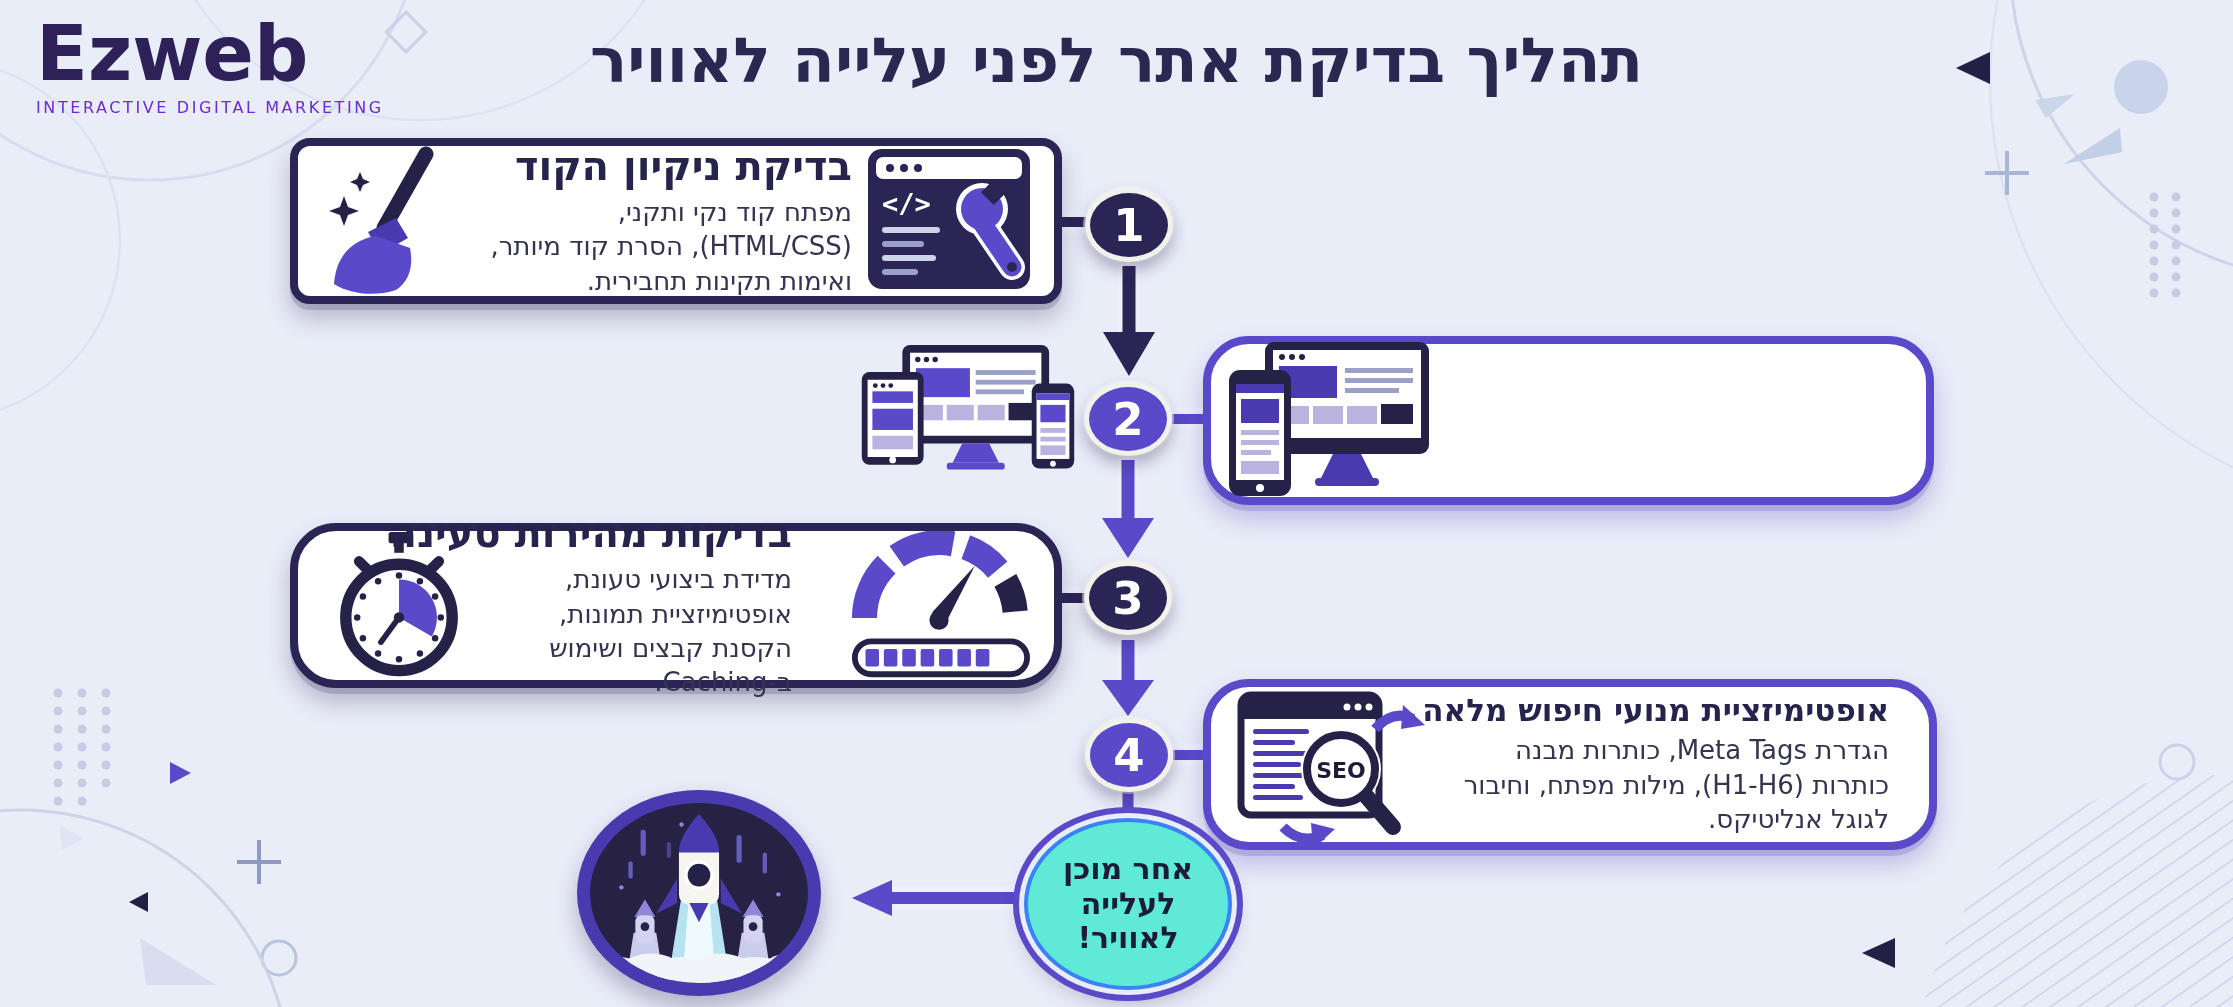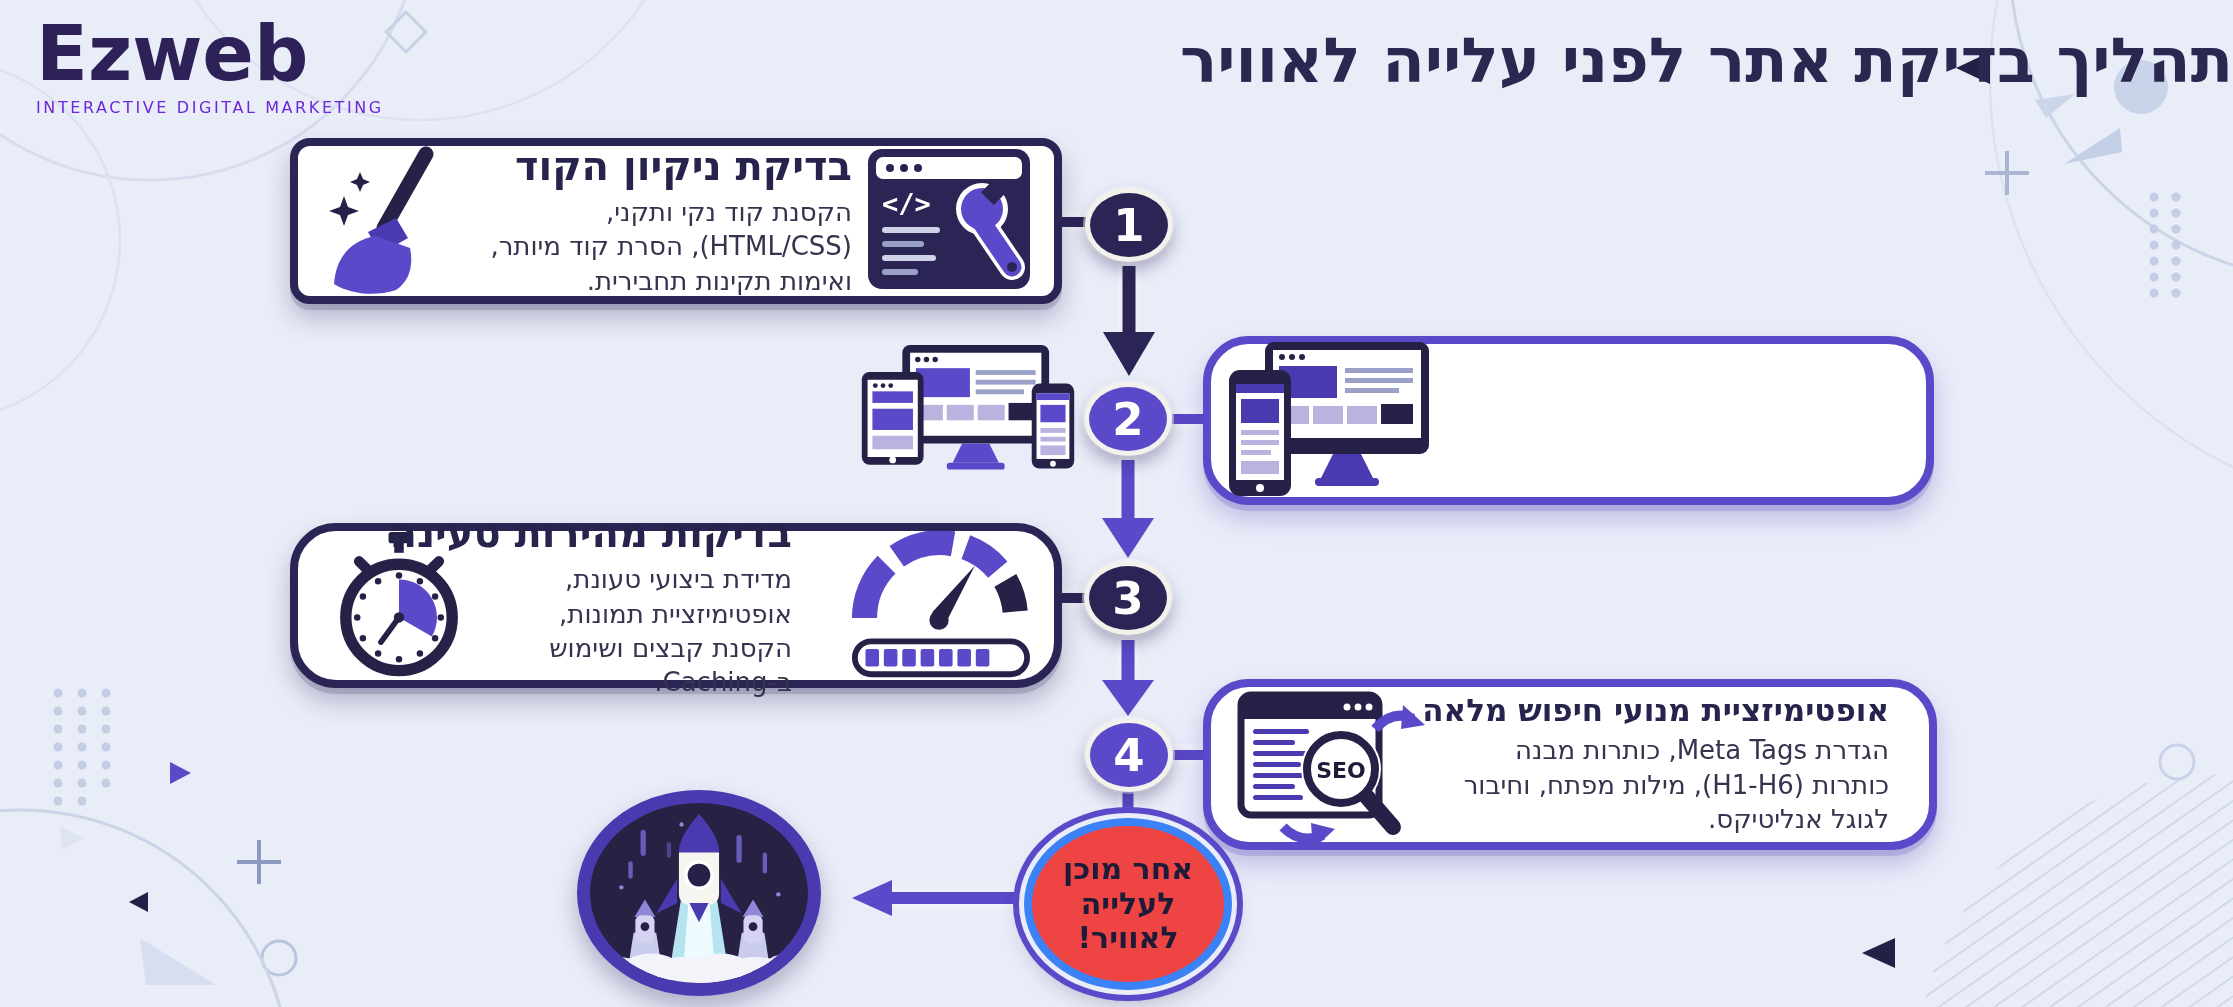--- a/index.html
+++ b/index.html
@@ -10,21 +10,21 @@
   }
   svg{display:block}
   .bg-svg{position:absolute;inset:0;z-index:0;}
   .connectors{position:absolute;inset:0;z-index:1;pointer-events:none;}
 
   
   .logo{position:absolute;left:36px;top:16px;z-index:3;}
   .logo-name{font-size:76px;font-weight:700;color:#2d2157;line-height:1;letter-spacing:0;}
   .logo-tagline{font-size:16px;letter-spacing:2.6px;color:#6d28d9;margin-top:6px;font-weight:500;}
   .main-title{
-    position:absolute;left:0;right:0;top:24px;z-index:2;
+    position:absolute;left:0;right:0;top:24px;z-index:2;text-align:center;
     font-size:62px;font-weight:700;color:#2a2850;direction:rtl;
   }
 
   
   .card{
     position:absolute;z-index:2;background:#ffffff;border-radius:46px;
     display:flex;align-items:center;box-sizing:border-box;
   }
   .card.navy{border:8px solid #2b2556;box-shadow:0 14px 24px rgba(43,37,86,.28),0 6px 0 rgba(43,37,86,.18);}
   .card.purple{border:8px solid #5a49c8;box-shadow:0 14px 24px rgba(74,58,176,.28),0 6px 0 rgba(74,58,176,.18);}
@@ -54,21 +54,21 @@
   .circle-2{left:1084px;top:382px;}
   .circle-3{left:1084px;top:561px;}
   .circle-4{left:1085px;top:718px;}
 
   
   .devices-mid{position:absolute;left:858px;top:345px;z-index:2;}
 
   
   .final-badge{
     position:absolute;z-index:2;left:1024px;top:818px;width:208px;height:172px;
-    border-radius:50%;background:#ef4444;border:8px solid #3b82f6;
+    border-radius:50%;background:#5eead4;border:4px solid #3b82f6;
     box-shadow:0 0 0 5px #e9edf8,0 0 0 11px #5a49c8,0 12px 22px rgba(43,37,86,.3);
     display:flex;flex-direction:column;align-items:center;justify-content:center;
     text-align:center;direction:rtl;color:#1d1c38;font-weight:700;font-size:30px;line-height:1.16;
     box-sizing:border-box;
   }
 
   
   .rocket-badge{
     position:absolute;z-index:2;left:577px;top:790px;width:244px;height:206px;
     border-radius:50%;background:#272143;border:13px solid #4a3ab0;
@@ -202,21 +202,21 @@
       <svg width="140" height="150" viewBox="0 0 140 150">
         <path d="M20,50 L24,61 L35,65 L24,69 L20,80 L16,69 L5,65 L16,61 Z" fill="#262146"></path>
         <path d="M36,26 L39,33 L46,36 L39,39 L36,46 L33,39 L26,36 L33,33 Z" fill="#262146"></path>
         <line x1="102" y1="8" x2="60" y2="82" stroke="#262146" stroke-width="15" stroke-linecap="round"></line>
         <polygon points="44,86 72,72 84,92 56,108" fill="#4a3ab0"></polygon>
         <path d="M10,138 C12,110 28,94 52,90 L86,102 C90,122 84,136 72,144 C50,151 26,148 10,138 Z" fill="#5a49c8"></path>
       </svg>
     </span>
     <div class="card-text">
       <div class="card-title">בדיקת ניקיון הקוד</div>
-      <div class="card-body">הקסנת קוד נקי ותקני, (HTML/CSS), הסרת קוד מיותר, ואימות תקינות תחבירית.</div>
+      <div class="card-body">מפתח קוד נקי ותקני, (HTML/CSS), הסרת קוד מיותר, ואימות תקינות תחבירית.</div>
     </div>
     <span class="card-icon">
       <svg width="172" height="148" viewBox="0 0 172 148">
         <rect x="2" y="2" width="162" height="140" rx="14" fill="#2b2556"></rect>
         <rect x="10" y="10" width="146" height="22" rx="7" fill="#ffffff"></rect>
         <circle cx="24" cy="21" r="4" fill="#2b2556"></circle>
           <circle cx="38" cy="21" r="4" fill="#2b2556"></circle>
           <circle cx="52" cy="21" r="4" fill="#2b2556"></circle>
         <text x="16" y="66" font-size="27" font-weight="bold" fill="#ffffff" font-family="DejaVu Sans Mono, monospace">&lt;/&gt;</text>
         <rect x="16" y="80" width="58" height="6" rx="3" fill="#cfd3e8"></rect>

